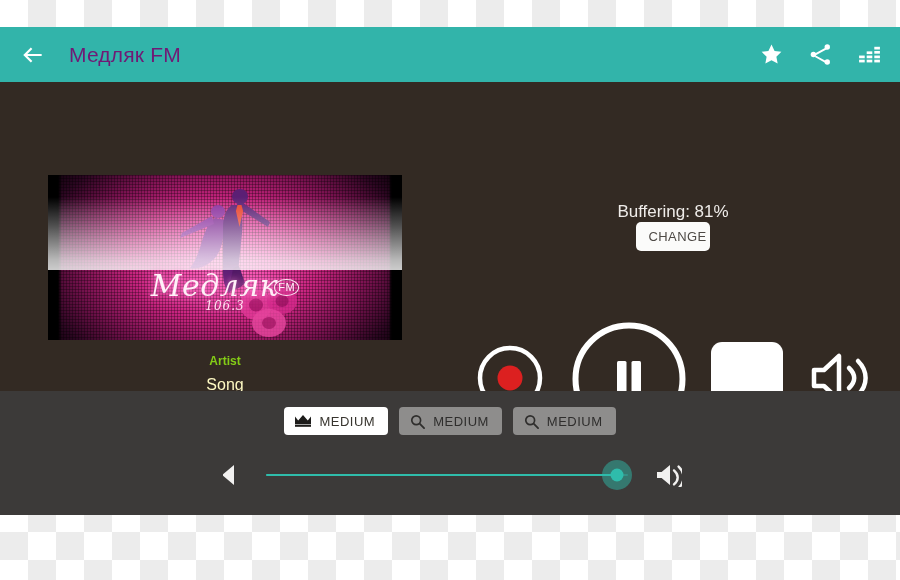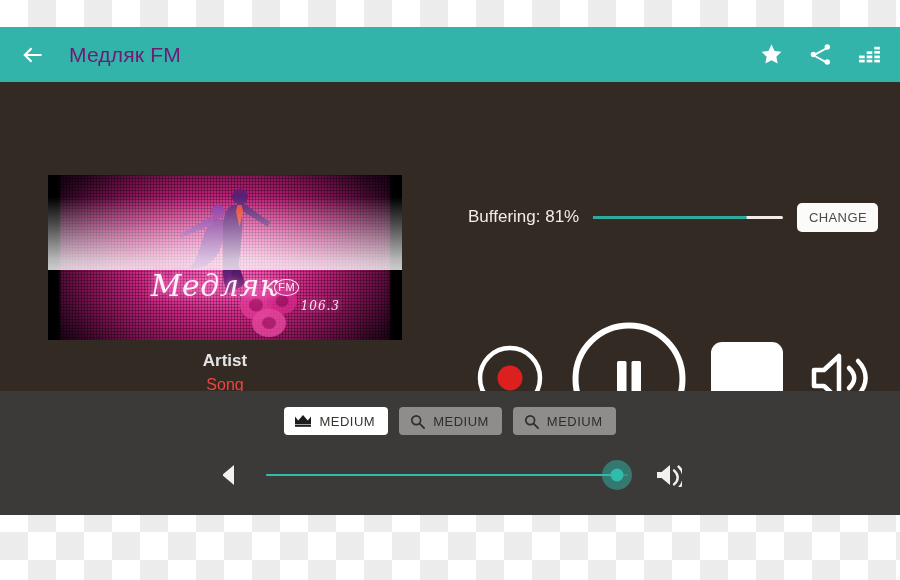--- a/index.html
+++ b/index.html
@@ -163,61 +163,61 @@
     margin-left: -4px;
   }
   .art-logo .freq {
     font-family: "DejaVu Serif", serif;
     font-style: italic;
     font-size: 12px;
     color: #ffe0f0;
     text-shadow: 0 0 6px rgba(255,120,200,.9);
     margin-top: -2px;
     letter-spacing: 1px;
-    text-align: right;
   }
   .art-roses {
     position: absolute;
     right: 96px;
     top: 112px;
     width: 70px;
     height: 52px;
     opacity: .95;
   }
 
   
   .track-info {
     position: absolute;
     left: 48px;
     top: 268px;
     width: 354px;
     text-align: center;
   }
   .track-artist {
-    color: #e5e5e5;
-    font-size: 17px;
+    color: #84cc16;
+    font-size: 12px;
     font-weight: bold;
     line-height: 22px;
   }
   .track-song {
-    color: #ef4444;
+    color: #fef9c3;
     font-size: 16px;
     font-weight: 400;
     line-height: 25px;
   }
 
   
   .buffer-row {
     position: absolute;
     left: 468px;
     top: 120px;
     width: 410px;
     height: 30px;
     display: flex;
     align-items: center;
+    flex-direction: column;
   }
   .buffer-label {
     color: #efece9;
     font-size: 17px;
     white-space: nowrap;
     flex: 0 0 auto;
   }
   .buffer-track {
     flex: 1 1 auto;
     height: 3px;
@@ -235,21 +235,21 @@
     border-radius: 2px;
   }
   .btn-change {
     flex: 0 0 auto;
     background: #fbfbfa;
     color: #4e4a46;
     font-size: 13px;
     letter-spacing: .4px;
     border: none;
     border-radius: 5px;
-    padding: 7px 11px 7px 12px;
+    padding: 7px 3px 7px 12px;
     cursor: pointer;
     font-family: "Liberation Sans", sans-serif;
   }
 
   
   .transport {
     position: absolute;
     left: 468px;
     top: 238px;
     width: 412px;

